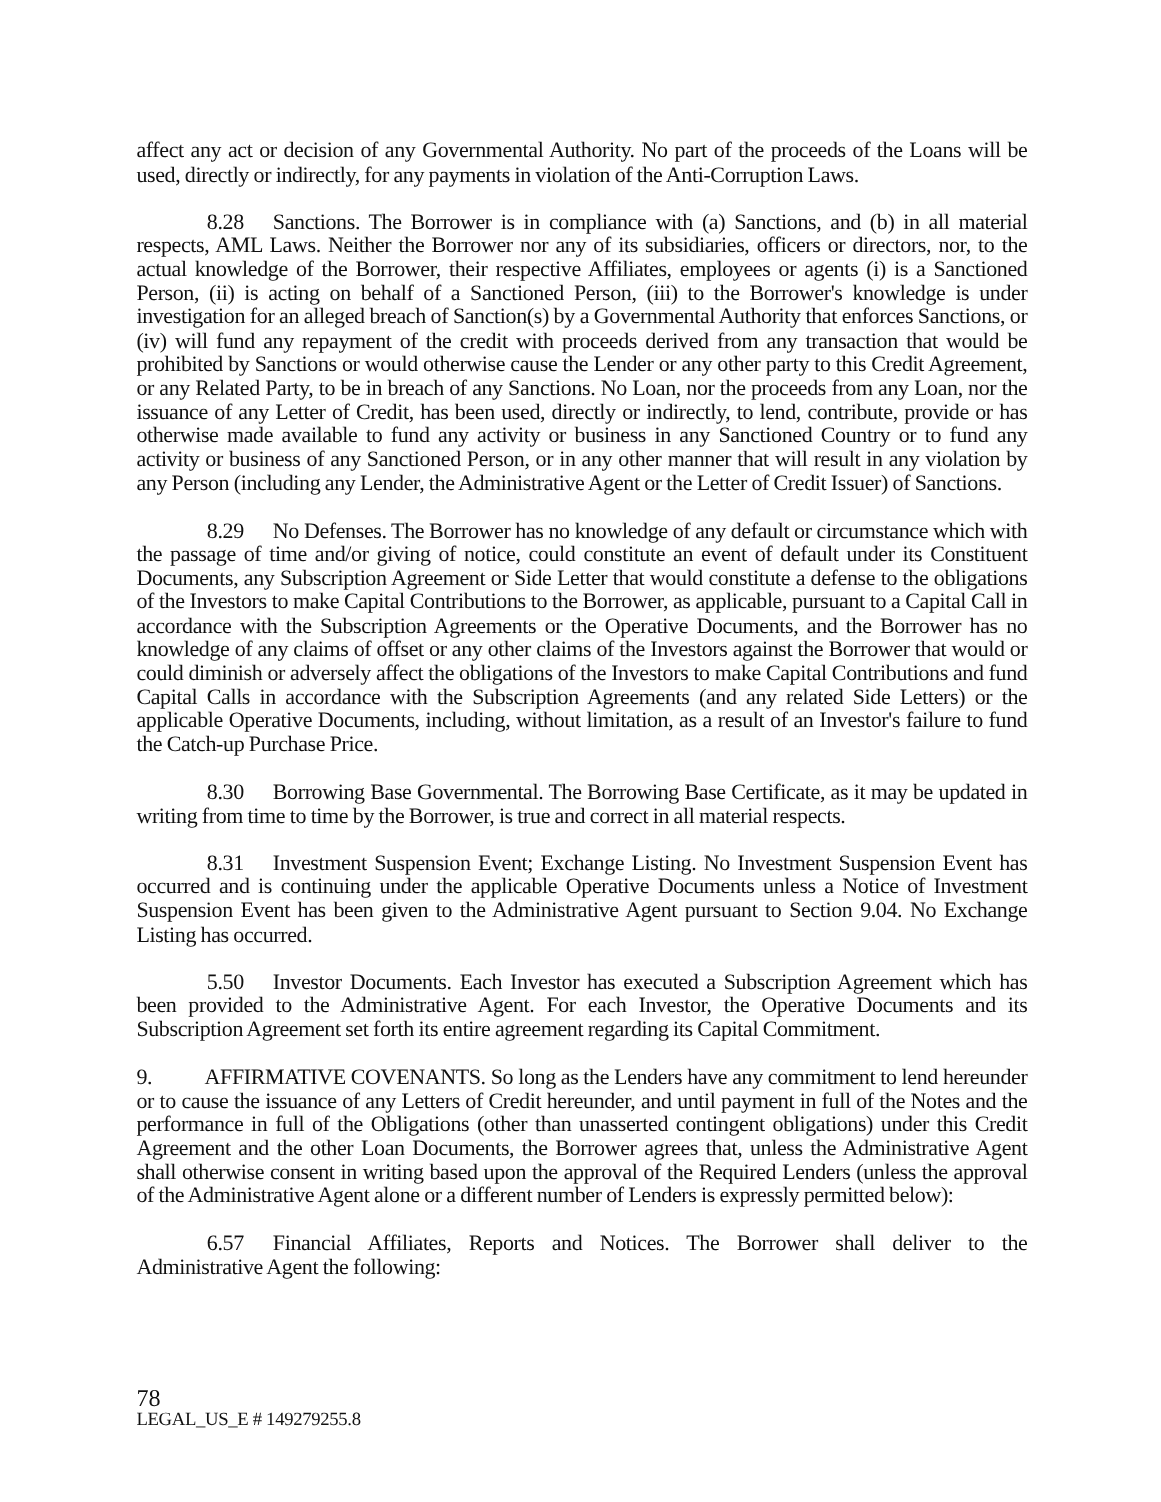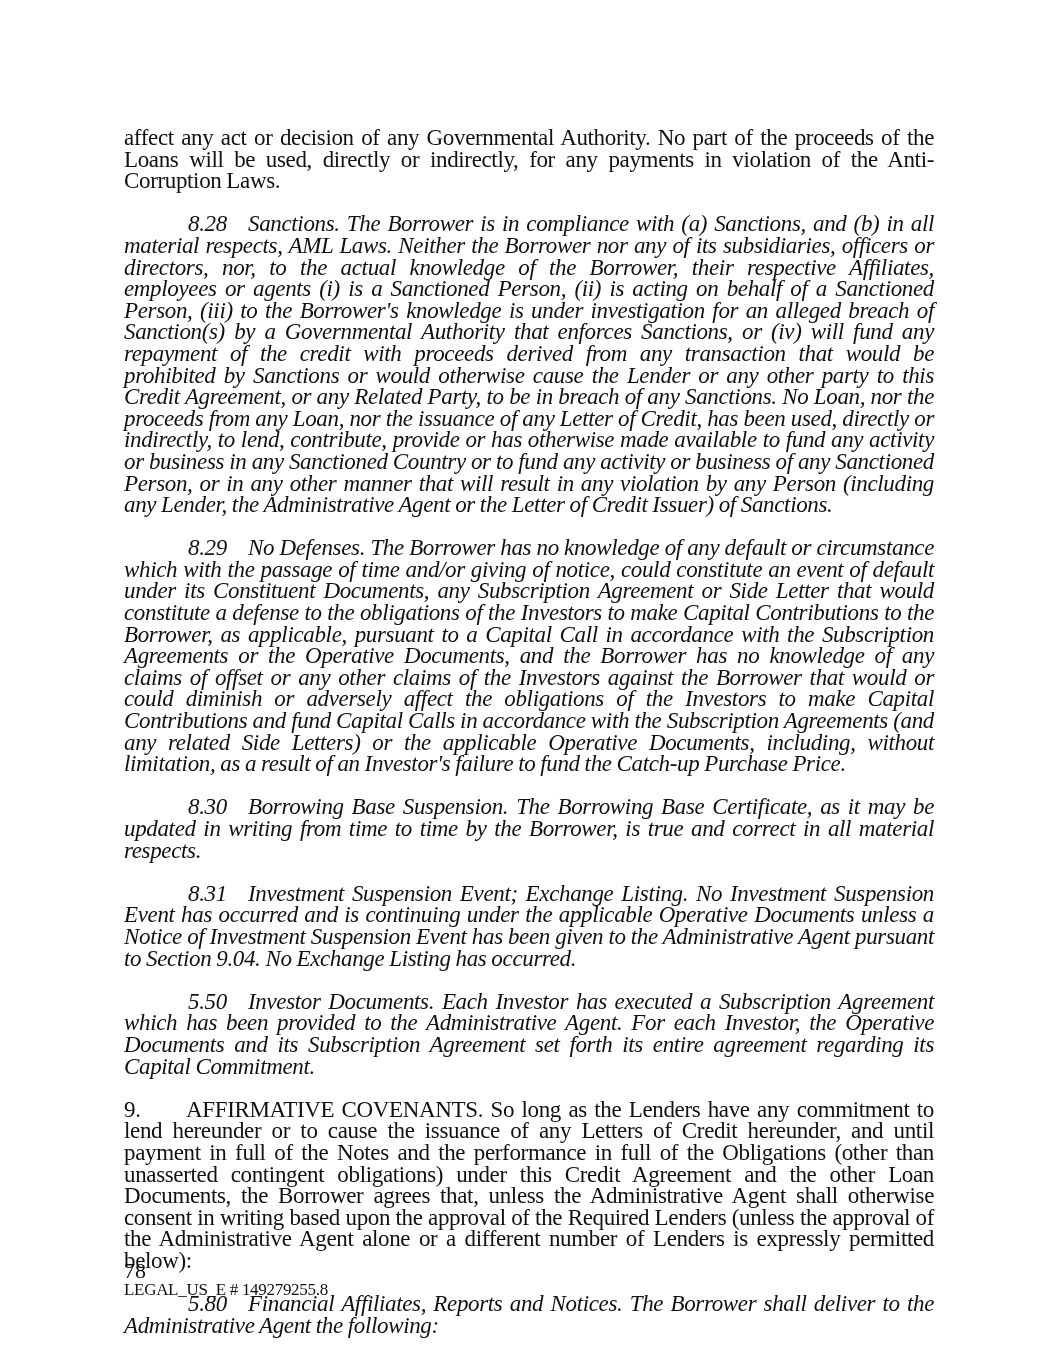--- a/index.html
+++ b/index.html
@@ -15,30 +15,29 @@
       font-family: "Liberation Serif", "DejaVu Serif", serif;
       color: #111111;
     }
     .page {
       position: absolute;
       left: 124px;
       top: 127px;
       width: 810px;
     }
     .para {
-      font-size: 23px;
+      font-size: 20px;
       line-height: 21.6px;
       text-align: justify;
       margin: 0 0 21.6px 0;
       letter-spacing: -0.35px;
       word-spacing: -0.5px;
     }
     .para.indent {
       text-indent: 64px;
-      font-style: italic;
     }
     .num {
       display: inline-block;
       width: 60px;
       text-indent: 0;
     }
     .num.top {
       width: 62px;
     }
     .footer {
@@ -62,28 +61,28 @@
 <body>
 
 <div class="page">
 
   <p class="para">affect any act or decision of any Governmental Authority.  No part of the proceeds of the Loans will be used, directly or indirectly, for any payments in violation of the Anti-Corruption Laws.</p>
 
   <p class="para indent"><span class="num">8.28</span><span>Sanctions.</span><span> The Borrower is in compliance with (a) Sanctions, and (b) in all material respects, AML Laws. Neither the Borrower nor any of its subsidiaries, officers or directors, nor, to the actual knowledge of the Borrower, their respective Affiliates, employees or agents (i) is a Sanctioned Person, (ii) is acting on behalf of a Sanctioned Person, (iii) to the Borrower's knowledge is under investigation for an alleged breach of Sanction(s) by a Governmental Authority that enforces Sanctions, or (iv) will fund any repayment of the credit with proceeds derived from any transaction that would be prohibited by Sanctions or would otherwise cause the Lender or any other party to this Credit Agreement, or any Related Party, to be in breach of any Sanctions.  No Loan, nor the proceeds from any Loan, nor the issuance of any Letter of Credit, has been used, directly or indirectly, to lend, contribute, provide or has otherwise made available to fund any activity or business in any Sanctioned Country or to fund any activity or business of any Sanctioned Person, or in any other manner that will result in any violation by any Person (including any Lender, the Administrative Agent or the Letter of Credit Issuer) of Sanctions.</span></p>
 
   <p class="para indent"><span class="num">8.29</span><span>No Defenses.</span><span> The Borrower has no knowledge of any default or circumstance which with the passage of time and/or giving of notice, could constitute an event of default under its Constituent Documents, any Subscription Agreement or Side Letter that would constitute a defense to the obligations of the Investors to make Capital Contributions to the Borrower, as applicable, pursuant to a Capital Call in accordance with the Subscription Agreements or the Operative Documents, and the Borrower has no knowledge of any claims of offset or any other claims of the Investors against the Borrower that would or could diminish or adversely affect the obligations of the Investors to make Capital Contributions and fund Capital Calls in accordance with the Subscription Agreements (and any related Side Letters) or the applicable Operative Documents, including, without limitation, as a result of an Investor's failure to fund the Catch-up Purchase Price.</span></p>
 
-  <p class="para indent"><span class="num">8.30</span><span>Borrowing Base Suspension.</span><span> The Borrowing Base Certificate, as it may be updated in writing from time to time by the Borrower, is true and correct in all material respects.</span></p>
+  <p class="para indent"><span class="num">8.30</span><span>Borrowing Base Governmental.</span><span> The Borrowing Base Certificate, as it may be updated in writing from time to time by the Borrower, is true and correct in all material respects.</span></p>
 
   <p class="para indent"><span class="num">8.31</span><span>Investment Suspension Event; Exchange Listing.</span><span> No Investment Suspension Event has occurred and is continuing under the applicable Operative Documents unless a Notice of Investment Suspension Event has been given to the Administrative Agent pursuant to Section 9.04.  No Exchange Listing has occurred.</span></p>
 
   <p class="para indent"><span class="num">5.50</span><span>Investor Documents.</span><span> Each Investor has executed a Subscription Agreement which has been provided to the Administrative Agent.  For each Investor, the Operative Documents and its Subscription Agreement set forth its entire agreement regarding its Capital Commitment.</span></p>
 
   <p class="para"><span class="num top">9.</span><span>AFFIRMATIVE COVENANTS.</span><span> So long as the Lenders have any commitment to lend hereunder or to cause the issuance of any Letters of Credit hereunder, and until payment in full of the Notes and the performance in full of the Obligations (other than unasserted contingent obligations) under this Credit Agreement and the other Loan Documents, the Borrower agrees that, unless the Administrative Agent shall otherwise consent in writing based upon the approval of the Required Lenders (unless the approval of the Administrative Agent alone or a different number of Lenders is expressly permitted below):</span></p>
 
-  <p class="para indent"><span class="num">5.80</span><span>Financial Affiliates, Reports and Notices.</span><span> The Borrower shall deliver to the Administrative Agent the following:</span></p>
+  <p class="para indent"><span class="num">6.57</span><span>Financial Affiliates, Reports and Notices.</span><span> The Borrower shall deliver to the Administrative Agent the following:</span></p>
 
 </div>
 
 <div class="footer">
   <span class="page-number">78</span>
   <span class="doc-id">LEGAL_US_E # 149279255.8</span>
 </div>
 
 </body></html>

